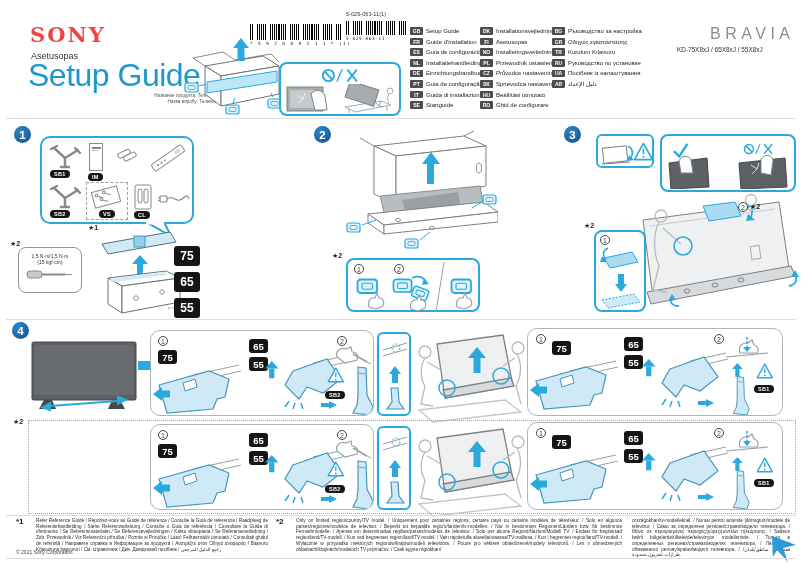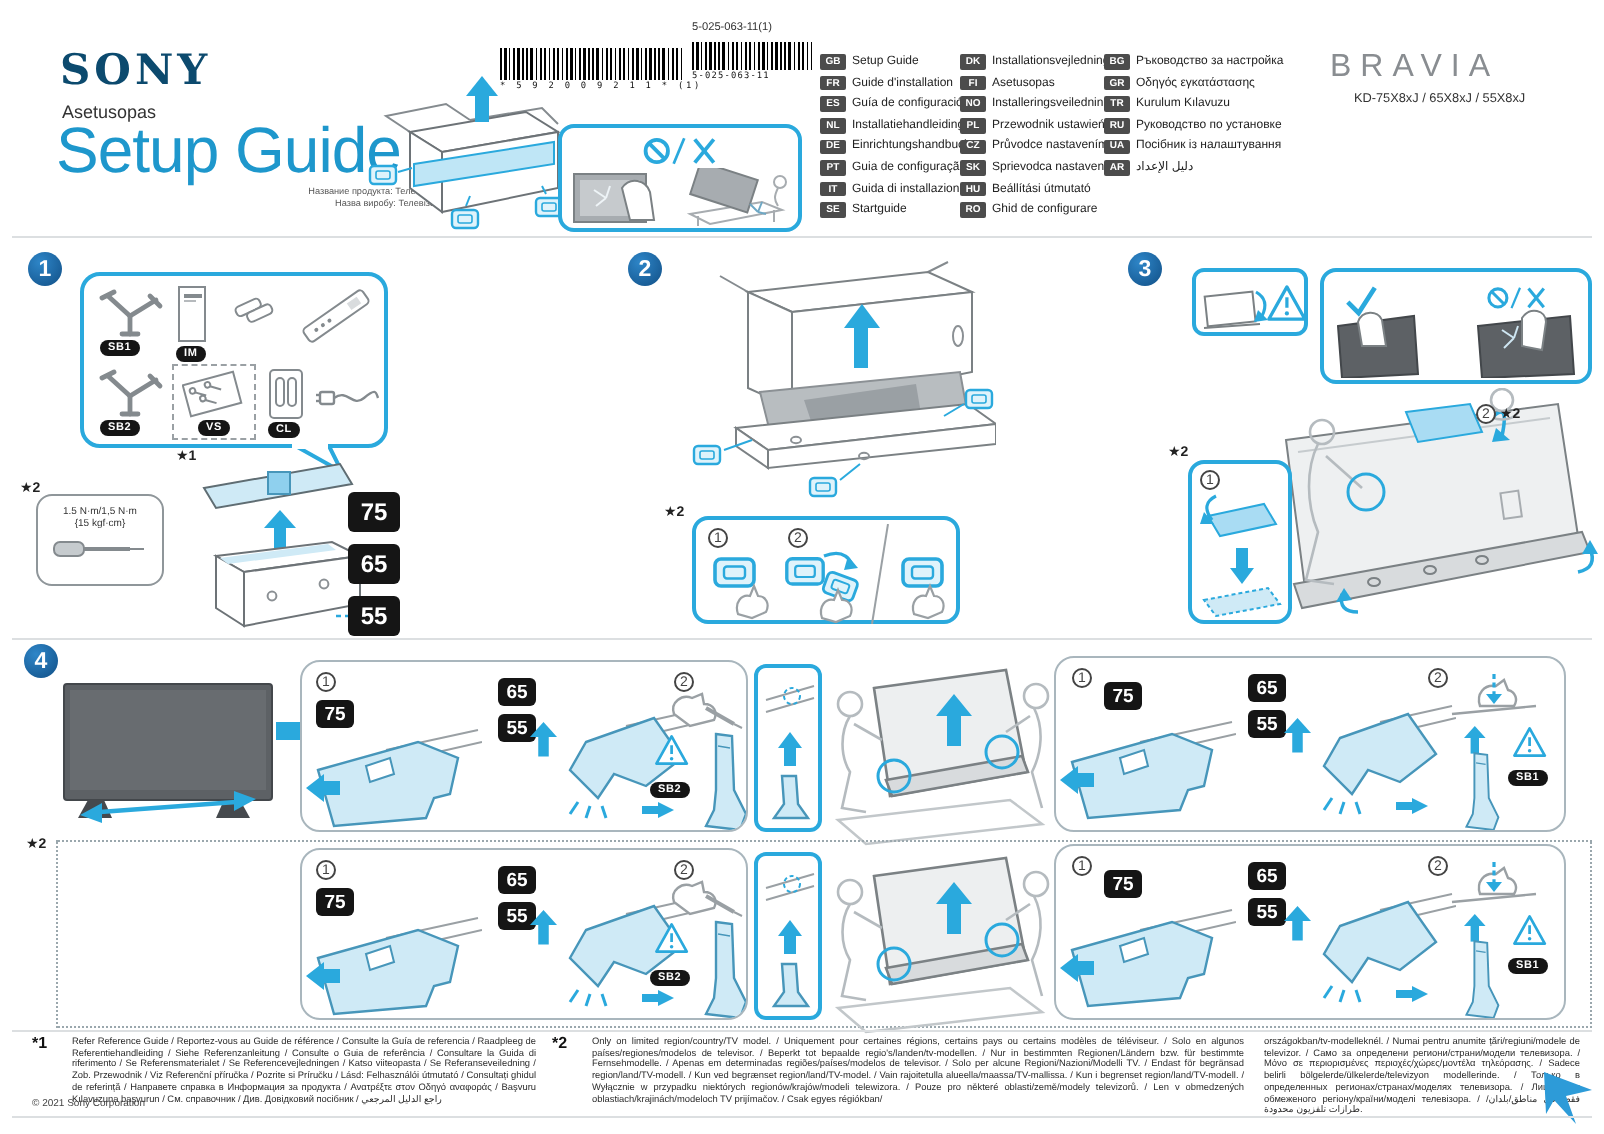--- a/index.html
+++ b/index.html
@@ -1,20 +1,20 @@
 <!DOCTYPE html>
 <html><head>
 <meta charset="utf-8">
 <style>
   html,body{margin:0;padding:0;background:#fff;}
   .page{position:relative;width:802px;height:567px;background:#ffffff;overflow:hidden;
         font-family:"Liberation Sans","DejaVu Sans",sans-serif;color:#222;}
   .abs{position:absolute;}
   .hr{position:absolute;left:6px;right:6px;height:1px;background:#dcdfe1;}
-  .sony{font-family:"DejaVu Serif",serif;font-weight:bold;font-size:21px;letter-spacing:2px;color:#0c4a6e;}
+  .sony{font-family:"DejaVu Serif",serif;font-weight:bold;font-size:21px;letter-spacing:2px;color:#ef4444;}
   .television{font-size:9px;color:#333;}
   .setup-title{font-size:32px;color:#1e97cc;letter-spacing:-0.5px;}
   .prodnames{font-size:4.6px;line-height:5.6px;color:#555;text-align:right;}
   .bravia{font-size:16px;letter-spacing:4.5px;color:#898d91;}
   .models{font-size:6.4px;color:#333;}
   .docnum{font-size:5.6px;color:#333;}
   .barcode{background:repeating-linear-gradient(90deg,#000 0 1px,#fff 1px 2px,#000 2px 3.3px,#fff 3.3px 4.6px,#000 4.6px 5.2px,#fff 5.2px 6.6px);}
   .bcdigits{font-family:"DejaVu Sans Mono",monospace;font-size:4.4px;letter-spacing:1.4px;color:#111;white-space:nowrap;}
   .lang-col{display:flex;flex-direction:column;}
   .lang-row{display:flex;align-items:center;gap:3px;height:8px;margin-bottom:2.6px;}
@@ -348,21 +348,21 @@
     <div class="lang-row">
         <span class="lang-code">UA</span>
         <span class="lang-label">Посібник із налаштування</span>
       </div>
     <div class="lang-row">
         <span class="lang-code">AR</span>
         <span class="lang-label">دليل الإعداد</span>
       </div>
   </div>
 
-  <div class="abs bravia" style="left:665px;top:25px">BRAVIA</div>
+  <div class="abs bravia" style="left:710px;top:25px">BRAVIA</div>
   <div class="abs models" style="left:677px;top:46px">KD-75X8xJ / 65X8xJ / 55X8xJ</div>
 
   <div class="hr" style="top:118px"></div>
 
   <div class="abs stepnum" style="left:14px;top:126px">1</div>
 
   <div class="abs bluebox" style="left:40px;top:136px;width:154px;height:88px;border-radius:10px">
     <svg class="abs" style="left:6px;top:5px" width="34" height="26">
         <use href="#sym-tripod"></use>
       </svg>

